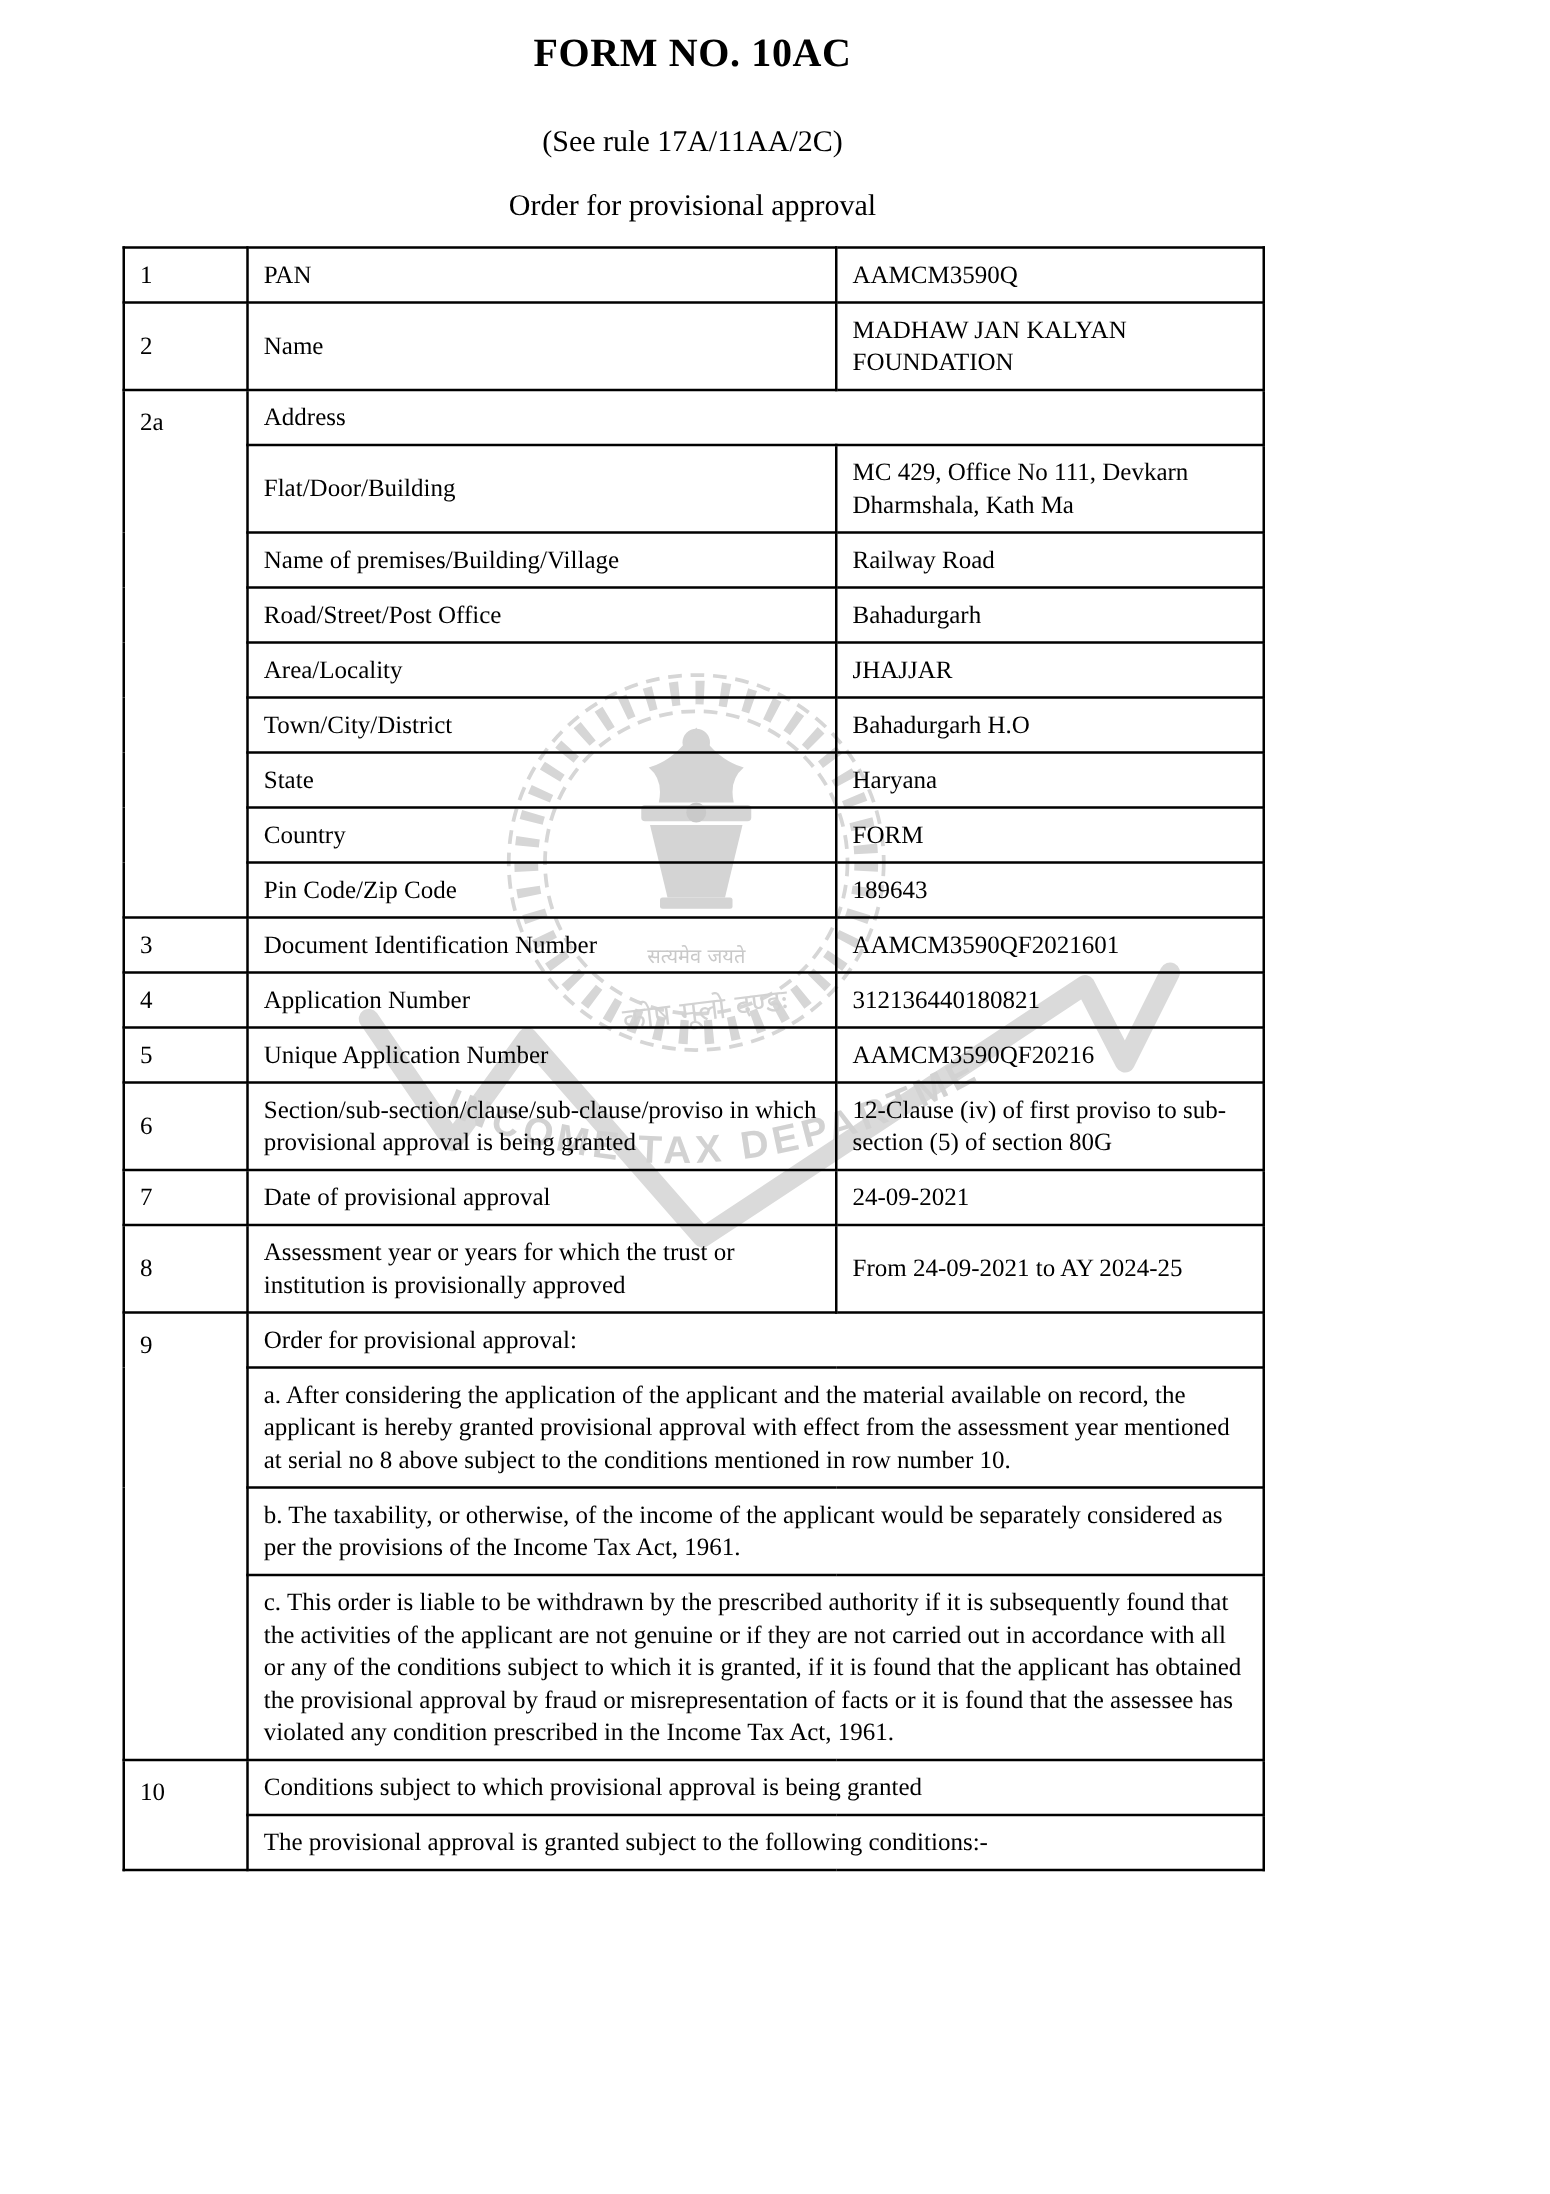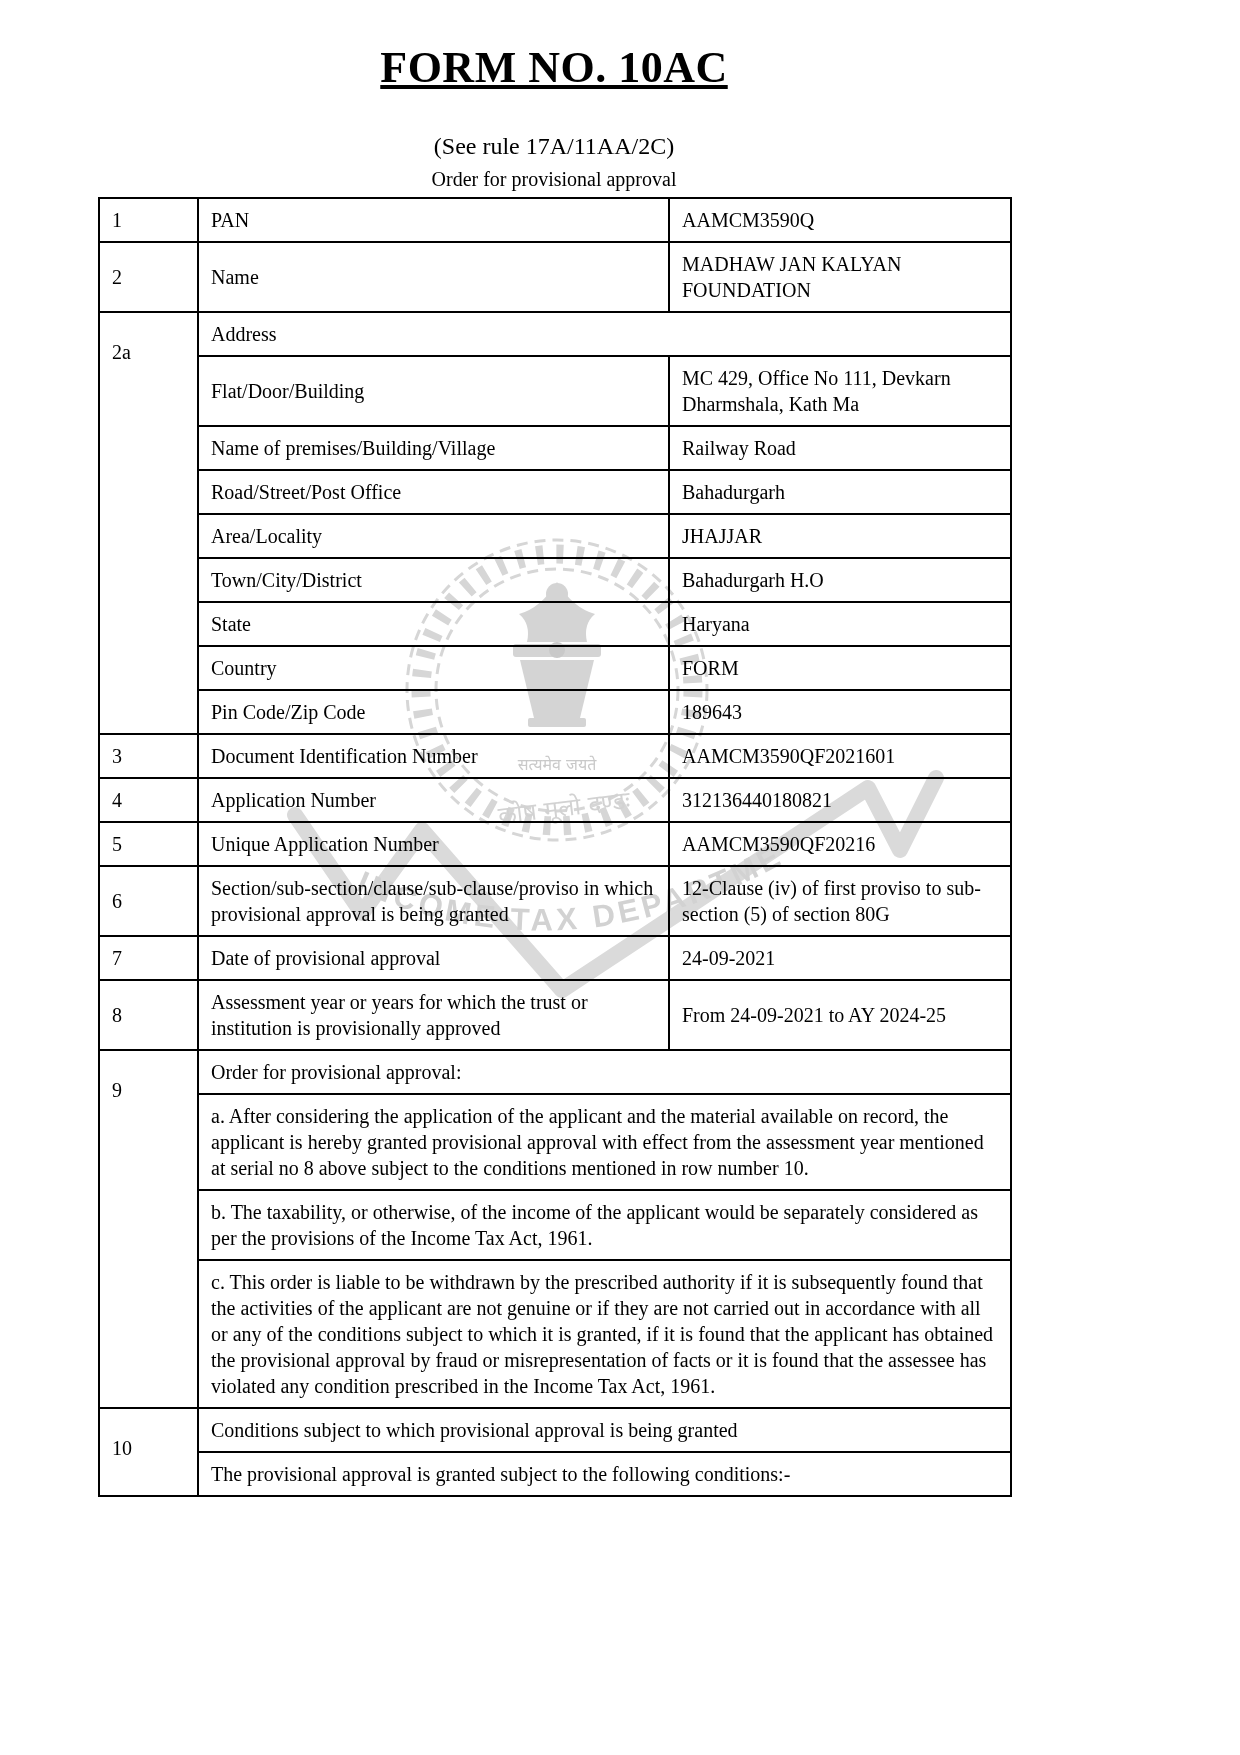--- a/index.html
+++ b/index.html
@@ -3,38 +3,38 @@
 <meta charset="utf-8">
 <style>
   html,body{margin:0;padding:0;}
   body{
     width:1240px;height:1755px;
     background:#ffffff;color:#000;
     font-family:"Liberation Serif", serif;
     position:relative;overflow:hidden;
   }
   .header-block{position:absolute;left:98px;top:0;width:912px;text-align:center;z-index:2;}
-  .page-title{margin-top:42px;font-size:44px;font-weight:bold;letter-spacing:0.5px;text-decoration:underline;}
+  .page-title{margin-top:24px;font-size:32px;font-weight:bold;letter-spacing:0.5px;}
   .rule-line{margin-top:40px;font-size:24px;}
-  .order-subtitle{margin-top:8px;font-size:20px;}
+  .order-subtitle{margin-top:24px;font-size:24px;}
 
   table.form-table{
     position:absolute;left:98px;top:197px;width:912px;
     border-collapse:collapse;table-layout:fixed;
     background:transparent;z-index:2;
   }
   .form-table td{
     border:2px solid #000;
     font-size:20px;line-height:1.3;
     padding:8px 12px;
     vertical-align:middle;
     word-wrap:break-word;
   }
   .form-table td.no-cell{vertical-align:middle;}
-  .form-table td.no-span{vertical-align:top;padding-top:26px;}
+  .form-table td.no-span{vertical-align:top;padding-top:12px;}
   .form-table td.para-cell{vertical-align:top;}
 
   .watermark{
     position:absolute;left:270px;top:520px;width:680px;height:520px;
     z-index:1;pointer-events:none;
   }
 </style>
 </head>
 <body>
 

